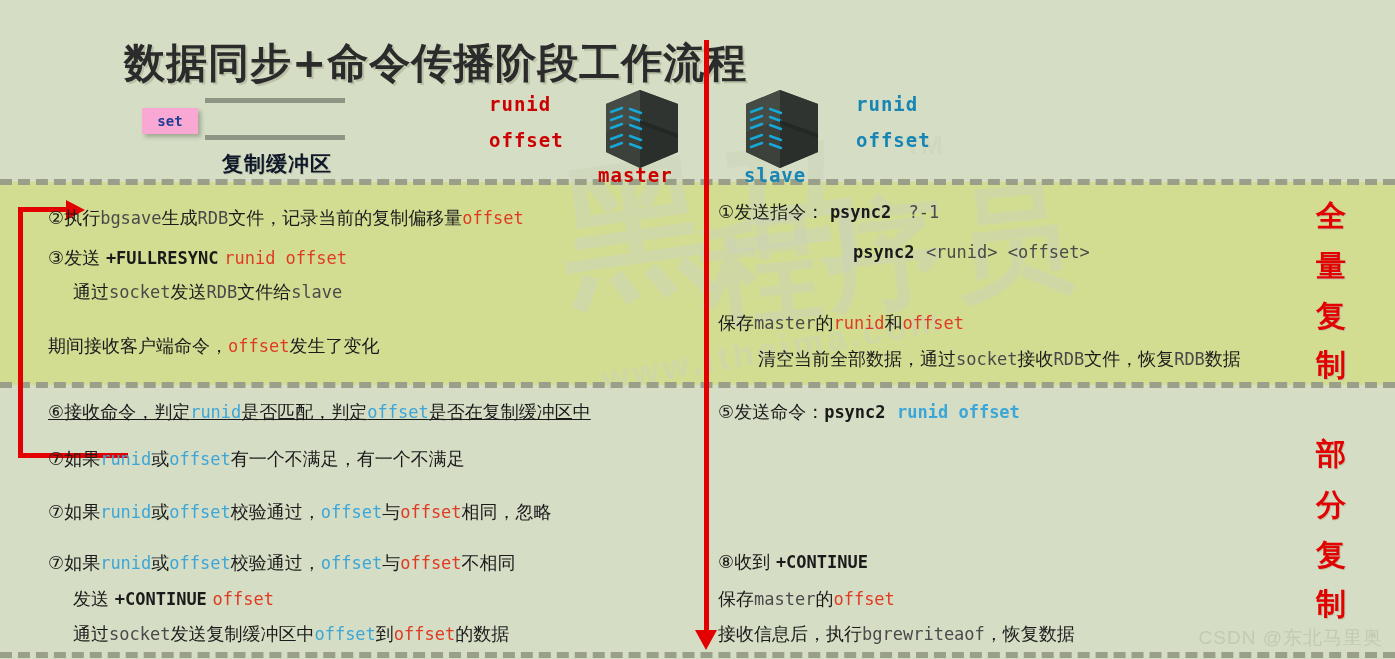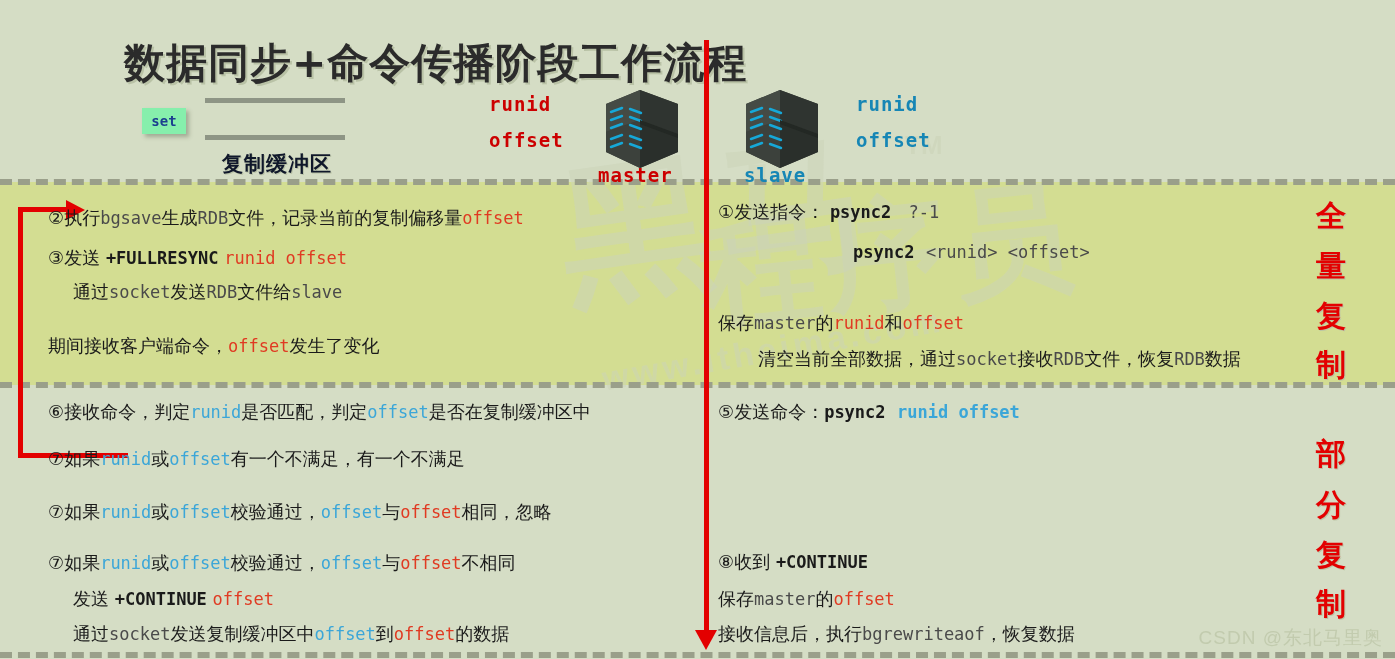--- a/index.html
+++ b/index.html
@@ -54,21 +54,21 @@
   
   #title{
     position:absolute;left:124px;top:36px;
     font-size:41px;font-weight:bold;color:#2b2b2b;
     letter-spacing:1px;white-space:nowrap;
     text-shadow:2px 2px 0 #b9c2a6;
     font-family:"DejaVu Sans","Liberation Sans",sans-serif;
   }
   #set-box{
     position:absolute;left:142px;top:108px;
-    width:44px;height:26px;background:#86efac;
+    width:56px;height:26px;background:#f9a8d4;
     color:#1c3f8f;font-family:"DejaVu Sans Mono","Liberation Mono",monospace;
     font-size:14px;font-weight:bold;
     display:flex;align-items:center;justify-content:center;
     box-shadow:3px 3px 4px rgba(100,110,90,.45);
   }
   .buf-line{
     position:absolute;left:205px;width:140px;height:5px;
     background:#8e9585;
   }
   #buf-line-1{top:98px;}
@@ -265,21 +265,21 @@
 
   <div class="row" style="left:718px;top:347px;margin-left:40px;">
     <span class="cn">清空当前全部数据，通过</span><span class="code gray">socket</span><span class="cn">接收</span><span class="code gray">RDB</span><span class="cn">文件，恢复</span><span class="code gray">RDB</span><span class="cn">数据</span>
   </div>
 
   <div class="vlabel" style="left:1316px;top:196px;">全</div>
   <div class="vlabel" style="left:1316px;top:246px;">量</div>
   <div class="vlabel" style="left:1316px;top:296px;">复</div>
   <div class="vlabel" style="left:1316px;top:345px;">制</div>
 
-  <div class="row" style="left:48px;top:400px;">
+  <div class="row" style="left:48px;top:400px;text-decoration:underline;">
     <span class="cn">⑥</span><span class="cn">接收命令，判定</span><span class="code blue">runid</span><span class="cn">是否匹配，判定</span><span class="code blue">offset</span><span class="cn">是否在复制缓冲区中</span>
   </div>
 
   <div class="row" style="left:48px;top:447px;">
     <span class="cn">⑦</span><span class="cn">如果</span><span class="code blue">runid</span><span class="cn">或</span><span class="code blue">offset</span><span class="cn">有一个不满足，有一个不满足</span>
   </div>
 
   <div class="row" style="left:48px;top:500px;">
     <span class="cn">⑦</span><span class="cn">如果</span><span class="code blue">runid</span><span class="cn">或</span><span class="code blue">offset</span><span class="cn">校验通过，</span><span class="code blue">offset</span><span class="cn">与</span><span class="code red">offset</span><span class="cn">相同，忽略</span>
   </div>

